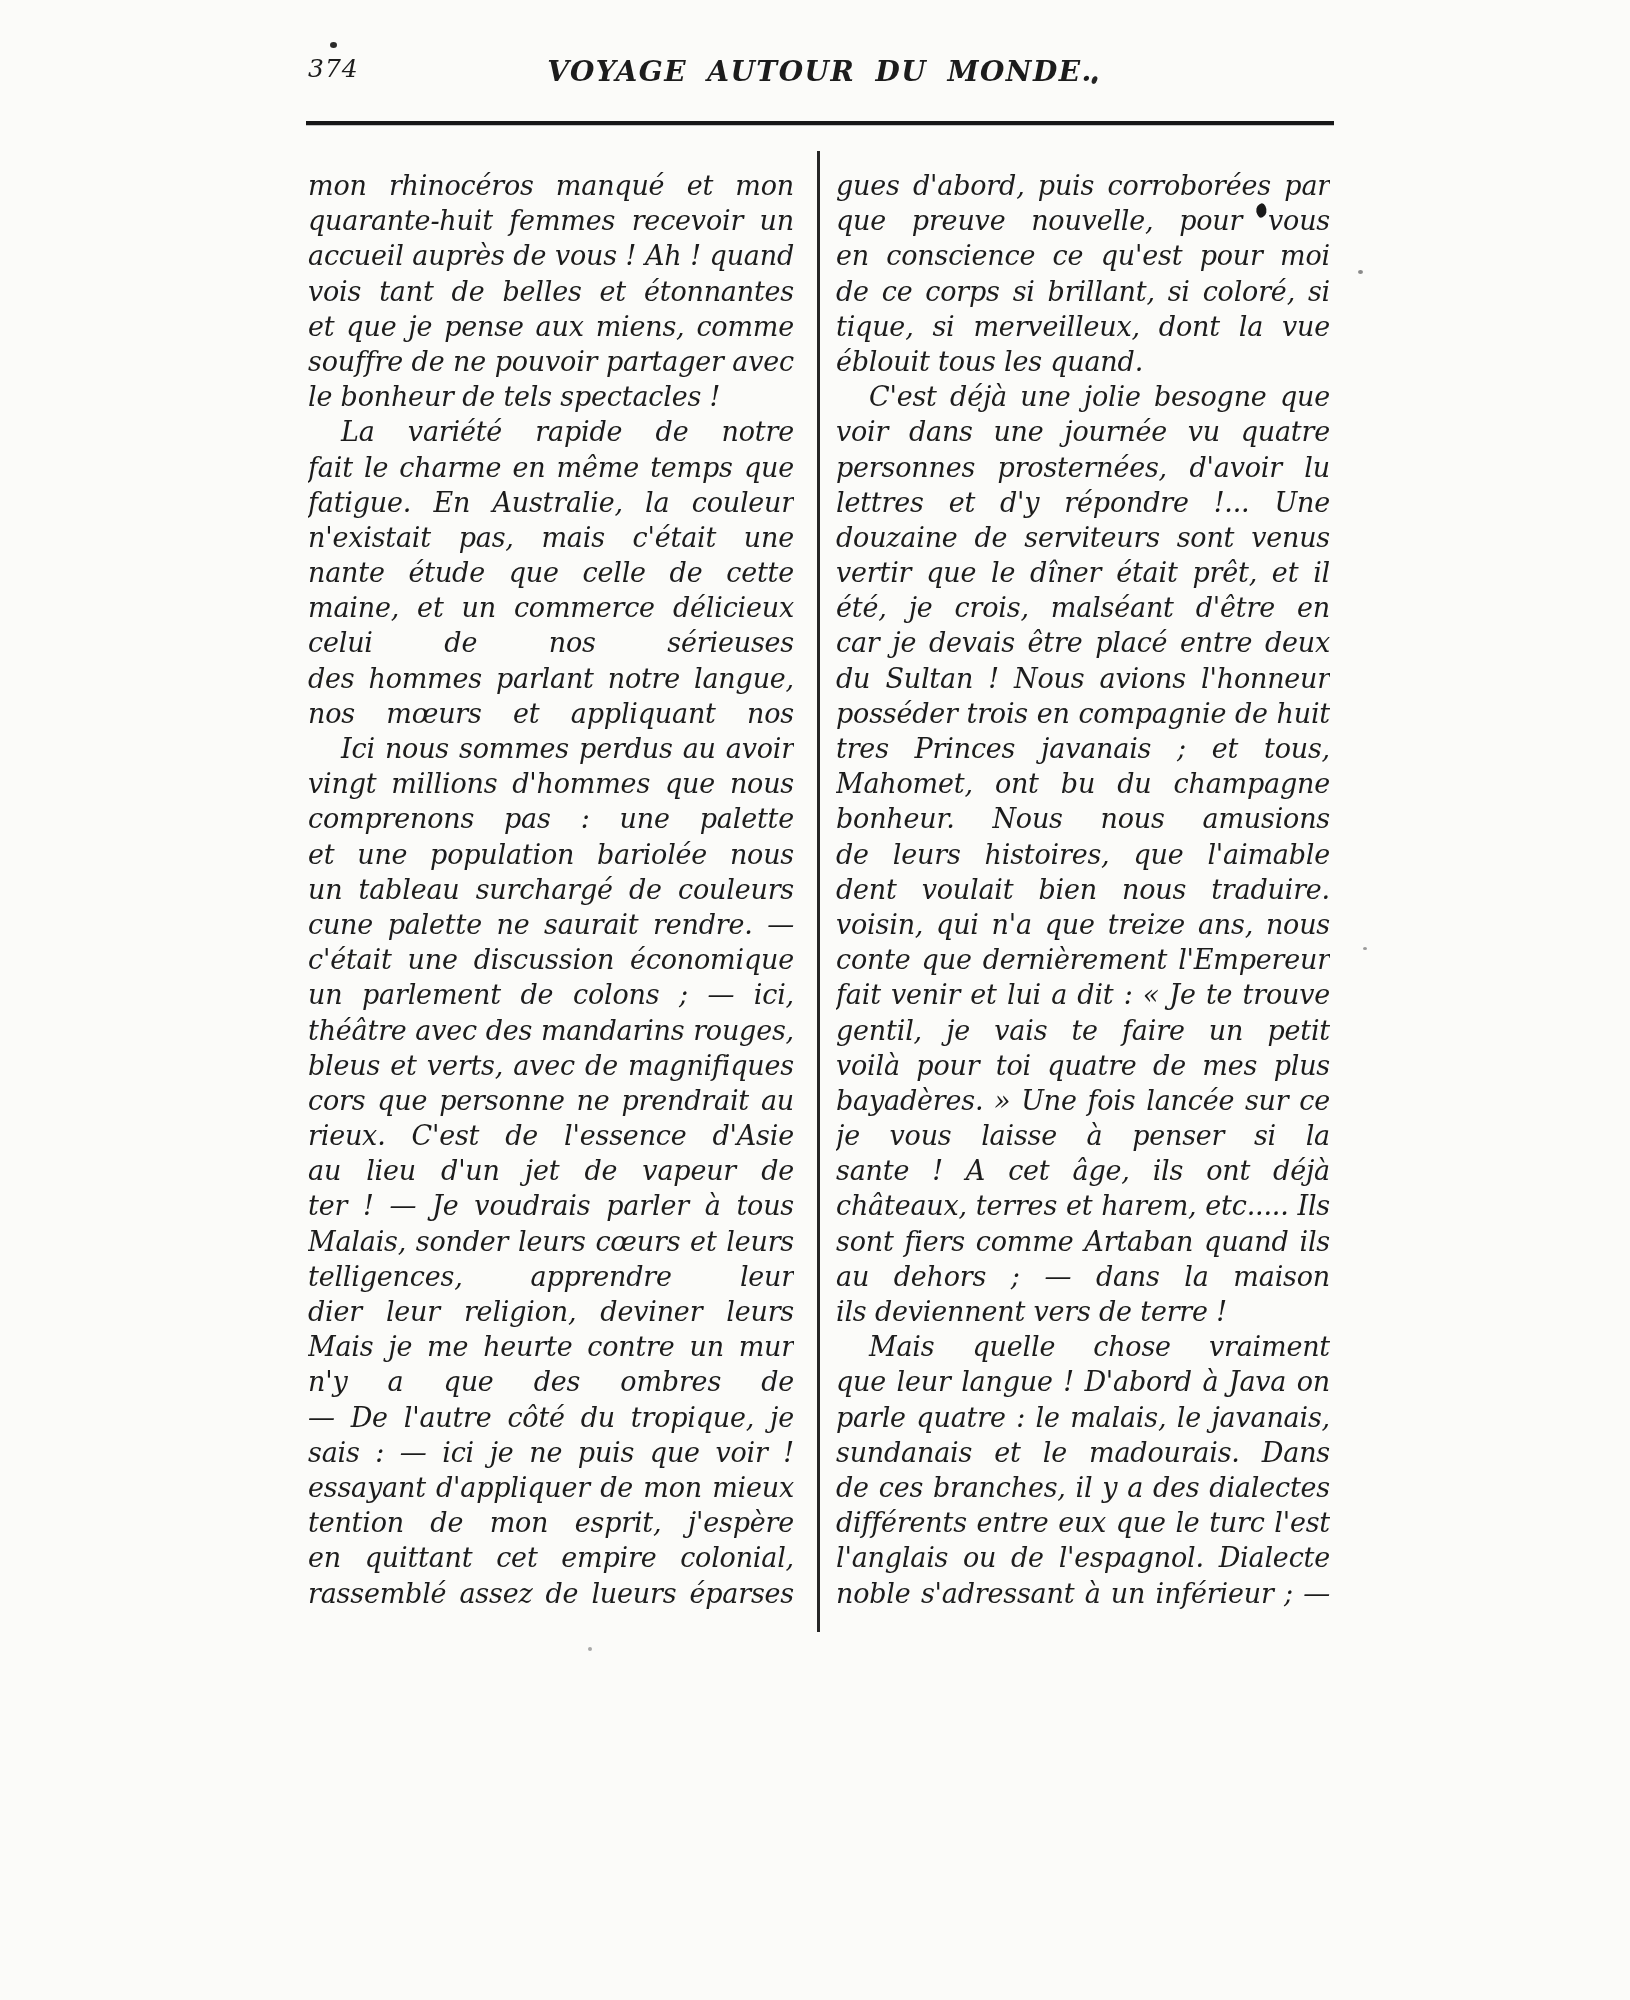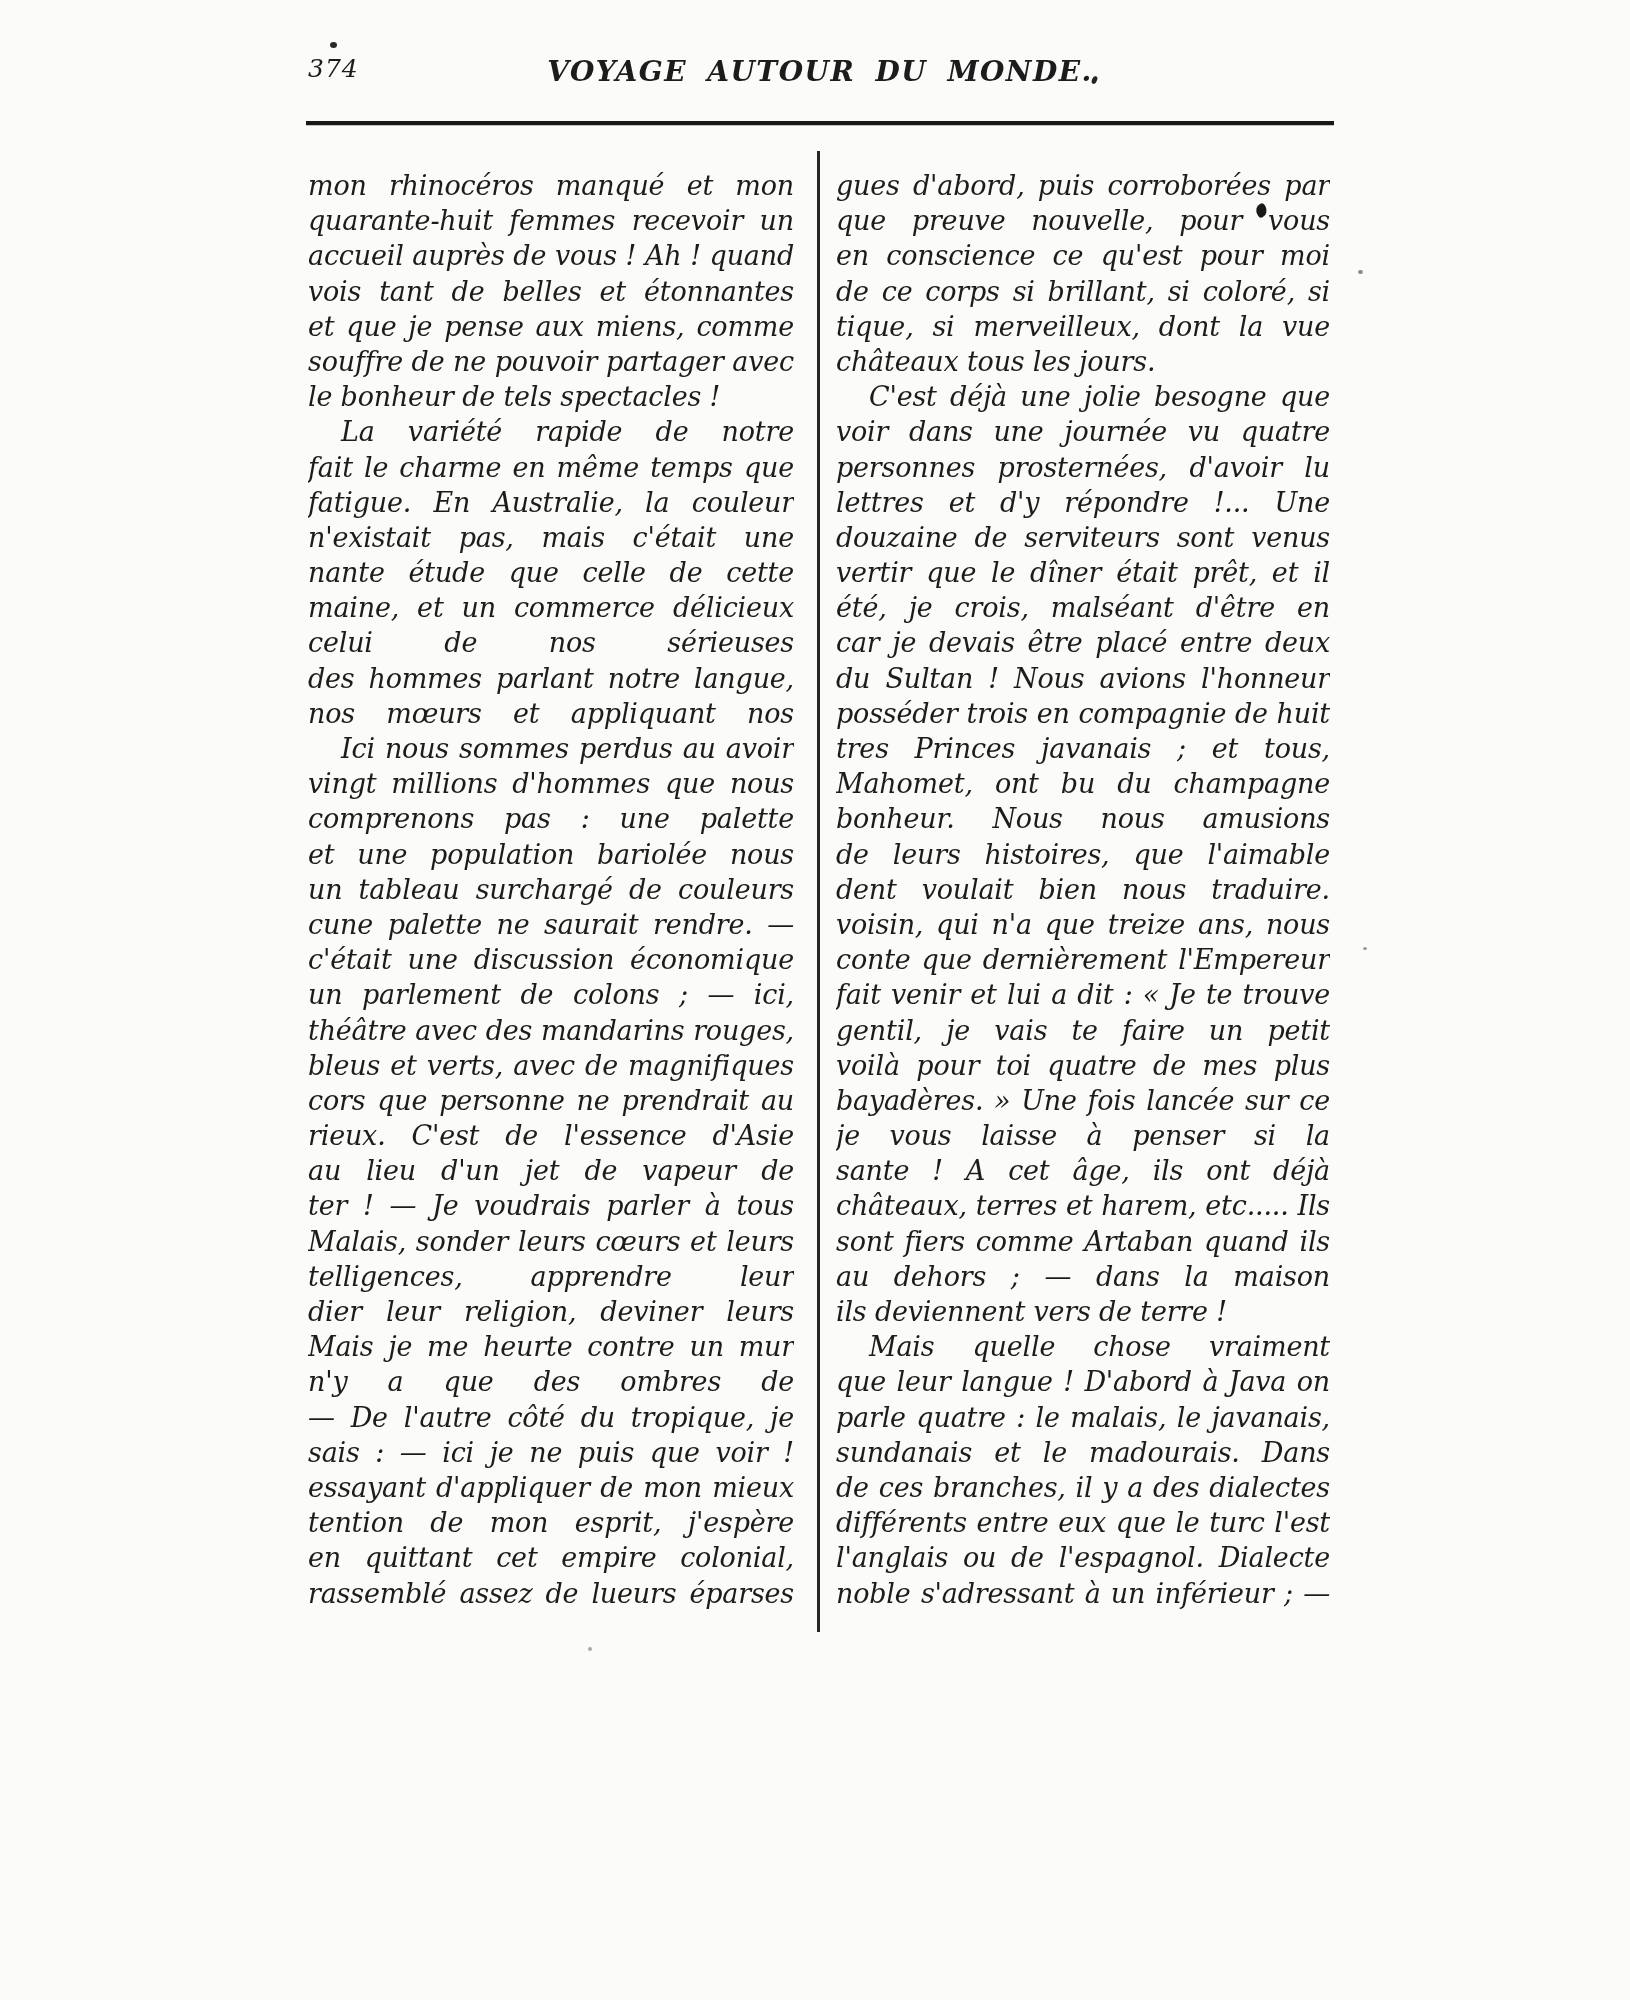--- a/index.html
+++ b/index.html
@@ -123,21 +123,21 @@
 
   <div class="column-divider"></div>
 
   <div class="col right">
       <div>
         <div class="line">gues d'abord, puis corroborées par quel-</div>
         <div class="line">que preuve nouvelle, pour vous résumer</div>
         <div class="line">en conscience ce qu'est pour moi l'âme</div>
         <div class="line">de ce corps si brillant, si coloré, si asia-</div>
         <div class="line">tique, si merveilleux, dont la vue nous</div>
-        <div class="line para-end">châteaux tous les jours.</div>
+        <div class="line para-end">éblouit tous les quand.</div>
       </div>
       <div>
         <div class="line indent">C'est déjà une jolie besogne que d'a-</div>
         <div class="line">voir dans une journée vu quatre mille</div>
         <div class="line">personnes prosternées, d'avoir lu vos</div>
         <div class="line">lettres et d'y répondre !... Une demi-</div>
         <div class="line">douzaine de serviteurs sont venus m'a-</div>
         <div class="line">vertir que le dîner était prêt, et il eût</div>
         <div class="line">été, je crois, malséant d'être en retard,</div>
         <div class="line">car je devais être placé entre deux fils</div>

